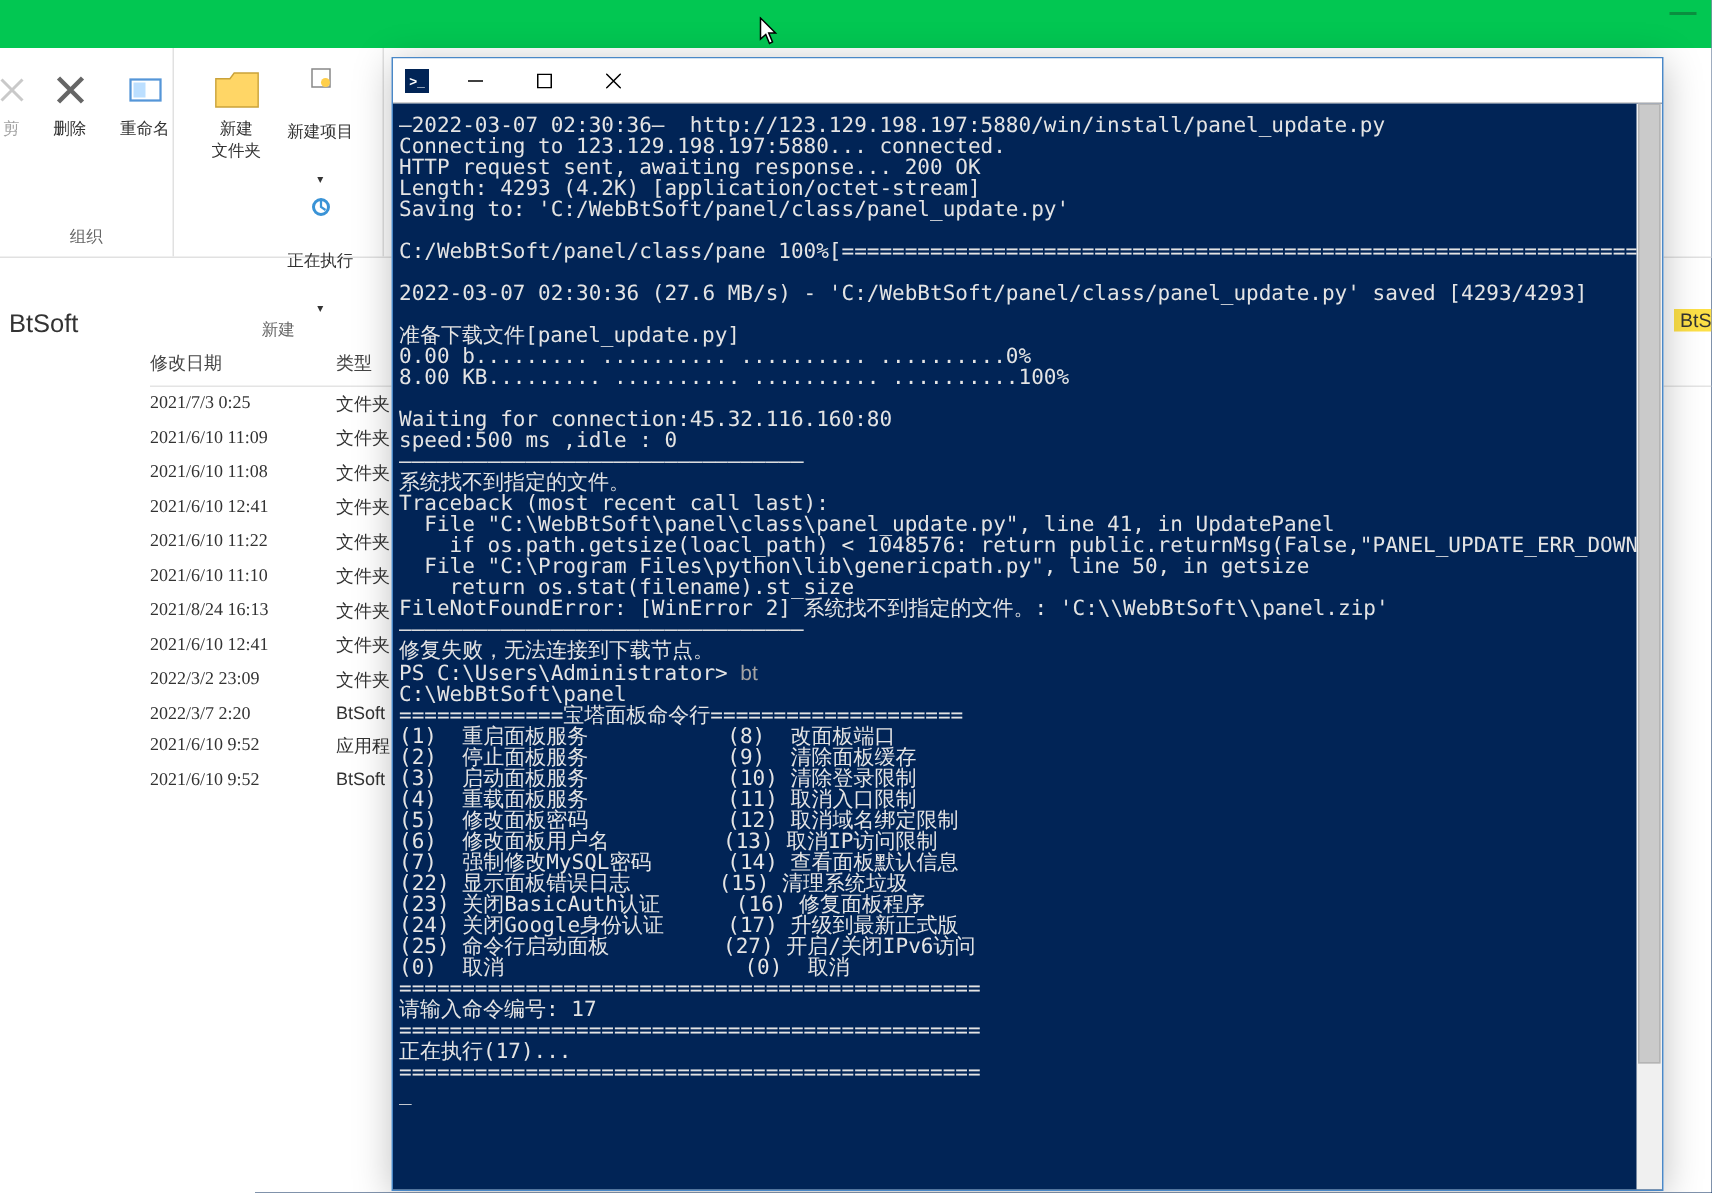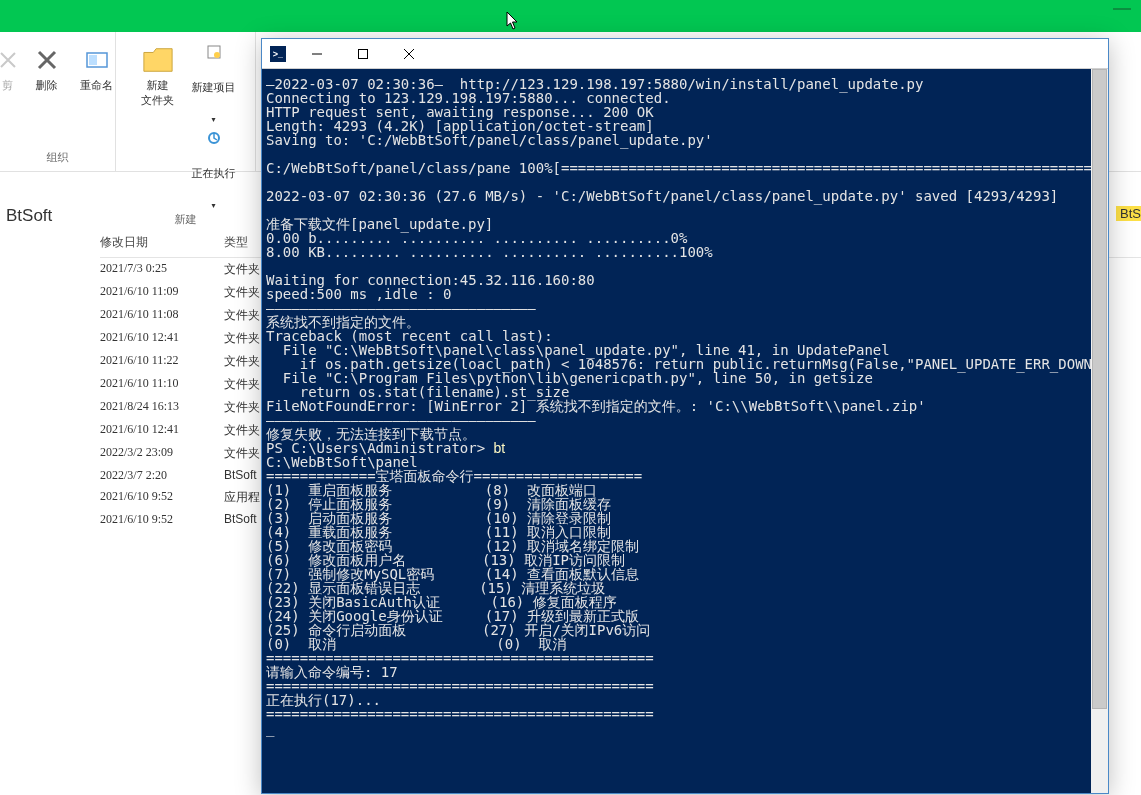--- a/index.html
+++ b/index.html
@@ -34,21 +34,21 @@
 
 .ps-window { position: absolute; top: 38px; left: 261px; width: 848px; height: 756px; background: #ffffff; box-shadow: 0 4px 24px rgba(0,0,0,0.25); border: 1px solid #4a88c7; display: flex; flex-direction: column; z-index: 50; }
 .ps-titlebar { height: 30px; background: #ffffff; display: flex; align-items: center; padding: 0 0 0 8px; border-bottom: 1px solid #d0d0d0; }
 .ps-icon { width: 16px; height: 16px; background: #012456; display: inline-flex; align-items: center; justify-content: center; color: #fff; font-size: 9px; font-weight: bold; margin-right: 8px; }
 .ps-title { font-size: 12px; color: #000; flex: 1; }
 .ps-ctrls { display: flex; }
 .ps-ctrl { width: 46px; height: 30px; display: flex; align-items: center; justify-content: center; cursor: pointer; }
 .ps-body { flex: 1; background: #012456; display: flex; overflow: hidden; }
 .ps-content { flex: 1; padding: 8px 4px; overflow: hidden; }
 .ps-content pre { font-family: "NSimSun", "SimSun", "Consolas", monospace; font-size: 14px; line-height: 14px; color: #e4e4e4; white-space: pre; letter-spacing: 0; }
-.ps-content pre .yellow { color: #fef9c3; }
+.ps-content pre .yellow { color: #a3a3a3; }
 .ps-scroll { width: 17px; background: #f0f0f0; position: relative; }
 .ps-thumb { position: absolute; left: 1px; right: 1px; top: 0; height: 640px; background: #cacaca; border: 1px solid #b4b4b4; }
 
 svg { display: block; }
 </style>
 </head>
 <body>
 
 <div class="green-bar">
   <div class="green-min"></div>

